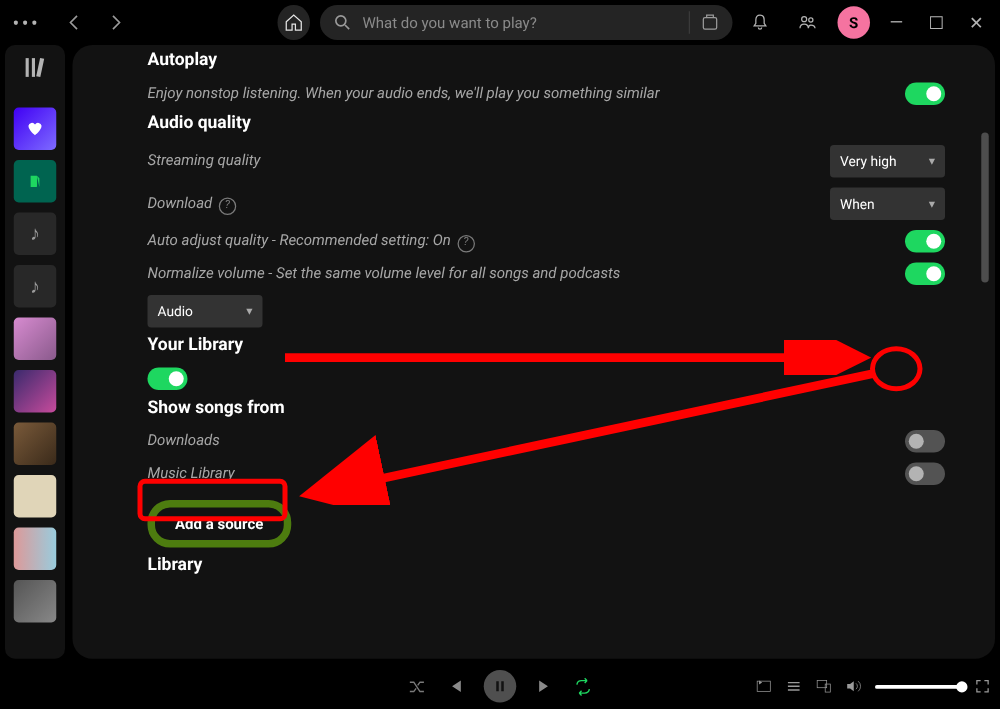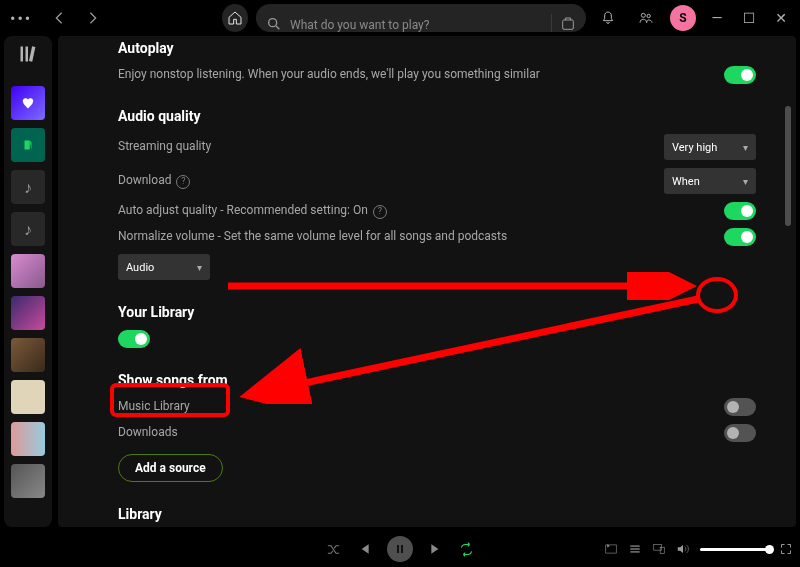--- a/index.html
+++ b/index.html
@@ -5,21 +5,21 @@
   * { box-sizing: border-box; margin: 0; padding: 0; font-family: -apple-system, BlinkMacSystemFont, "Segoe UI", Roboto, sans-serif; }
   html, body { width: 800px; height: 567px; background: #000; color: #fff; overflow: hidden; }
   .app { width: 800px; height: 567px; display: flex; flex-direction: column; background: #000; position: relative; }
 
   
   .topbar { height: 36px; display: flex; align-items: center; gap: 8px; padding: 4px 8px; }
   .icon-btn { width: 28px; height: 28px; border-radius: 50%; display: flex; align-items: center; justify-content: center; color: #b3b3b3; cursor: pointer; }
   .icon-btn.filled { background: #242424; }
   .nav-arrow { color: #9a9a9a; font-size: 18px; }
   .home-btn { background: #242424; }
-  .search-wrap { flex: 0 0 330px; height: 28px; background: #242424; border-radius: 20px; display: flex; align-items: flex-end; padding: 0 10px; gap: 8px; }
+  .search-wrap { flex: 0 0 330px; height: 28px; background: #242424; border-radius: 20px; display: flex; align-items: center; padding: 0 10px; gap: 8px; }
   .search-wrap input { flex: 1; background: transparent; border: none; outline: none; color: #fff; font-size: 12px; }
   .search-wrap input::placeholder { color: #8a8a8a; }
   .vdiv { width: 1px; height: 18px; background: #3a3a3a; }
   .topbar-right { margin-left: auto; display: flex; align-items: center; gap: 10px; }
   .avatar { width: 26px; height: 26px; border-radius: 50%; background: #f573a0; color: #000; font-weight: 700; font-size: 12px; display: flex; align-items: center; justify-content: center; }
   .winctl { color: #b3b3b3; width: 22px; text-align: center; font-size: 14px; cursor: pointer; }
   .dots { color: #b3b3b3; font-size: 16px; letter-spacing: 2px; margin-right: 6px; margin-left: 2px;}
 
   
   .main-row { flex: 1; display: flex; gap: 6px; padding: 0 4px 4px 4px; overflow: hidden; }
@@ -27,43 +27,43 @@
   
   .sidebar { width: 48px; background: #121212; border-radius: 8px; display: flex; flex-direction: column; align-items: center; padding: 8px 0; gap: 8px; overflow: hidden;}
   .lib-icon { color: #b3b3b3; }
   .sb-tile { width: 34px; height: 34px; border-radius: 4px; background: #2a2a2a; display: flex; align-items: center; justify-content: center; font-size: 16px; color: #fff; cursor: pointer; }
   .sb-tile.purple { background: linear-gradient(135deg,#4000f4,#7e6bff); }
   .sb-tile.green { background: #006450; }
   .sb-tile.grey { background: #282828; color: #9a9a9a; }
   .sb-thumb { width: 34px; height: 34px; border-radius: 4px; cursor: pointer; }
 
   
-  .content { flex: 1; background: #121212; border-radius: 4px; overflow-y: auto; padding: 4px 40px 12px 60px; position: relative; }
+  .content { flex: 1; background: #121212; border-radius: 16px; overflow-y: auto; padding: 4px 40px 12px 60px; position: relative; }
   .content::-webkit-scrollbar { width: 0; }
   .scroll-ind { position: absolute; right: 5px; top: 70px; width: 6px; height: 120px; background: #4d4d4d; border-radius: 3px; }
 
-  .section-h { font-size: 14px; font-weight: 700; margin-top: 20px; margin-bottom: 6px; color: #fff; }
+  .section-h { font-size: 14px; font-weight: 700; margin-top: 2px; margin-bottom: 6px; color: #fff; }
   .section-h.first { margin-top: 0; }
   .row { display: flex; align-items: center; padding: 4px 0; min-height: 24px; }
-  .row .label { flex: 1; font-size: 12px; color: #a7a7a7; line-height: 1.45; padding-right: 28px; }
+  .row .label { flex: 1; font-size: 12px; color: #a7a7a7; line-height: 1.45; padding-right: 28px; font-style: italic; }
   .help-ico { display:inline-flex; width:14px; height:14px; border:1px solid #7a7a7a; border-radius:50%; align-items:center; justify-content:center; font-size:9px; margin-left:5px; color:#7a7a7a;}
 
   
   .toggle { width: 32px; height: 18px; border-radius: 10px; position: relative; cursor: pointer; flex-shrink: 0; }
   .toggle .knob { position: absolute; width: 12px; height: 12px; border-radius: 50%; background: #fff; top: 3px; }
   .toggle.on { background: #1ed760; }
   .toggle.on .knob { right: 3px; }
   .toggle.off { background: #535353; }
   .toggle.off .knob { left: 3px; background: #b3b3b3; }
 
   
   .select { width: 92px; height: 26px; background: #333333; border-radius: 3px; display: flex; align-items: center; justify-content: space-between; padding: 0 8px; font-size: 11px; color: #fff; cursor: pointer; flex-shrink: 0;}
   .select .chev { color: #aaa; font-size: 10px; }
 
-  .pill-btn { display: inline-block; padding: 6px 16px; border: 1px solid #4d7c0f; border-radius: 18px; font-size: 12px; font-weight: 700; color: #fff; background: transparent; cursor: pointer; margin-top: 4px; }
+  .pill-btn { display: inline-block; padding: 6px 16px; border: 6px solid #4d7c0f; border-radius: 18px; font-size: 12px; font-weight: 700; color: #fff; background: transparent; cursor: pointer; margin-top: 4px; }
 
   
   .hl-box { position: absolute; border: 4px solid #f00; border-radius: 6px; pointer-events: none; }
   .hl-circle { position: absolute; border: 4px solid #f00; border-radius: 50%; pointer-events: none; }
   .arrow-svg { position: absolute; pointer-events: none; }
 
   
   .bottombar { height: 36px; background: #000; display: flex; align-items: center; justify-content: center; position: relative; }
   .pl-ctrls { display: flex; align-items: center; gap: 16px; }
   .pl-btn { color: #8a8a8a; font-size: 14px; cursor: pointer; }
@@ -209,28 +209,28 @@
       </div>
 
       <div class="section-h">Your Library</div>
       <div class="row" id="row-local-files">
         <div class="toggle on" id="tg-local">
             <div class="knob"></div>
           </div>
       </div>
 
       <div class="section-h">Show songs from</div>
+      <div class="row">
+        <span class="label">Downloads</span>
+        <div class="toggle off">
+            <div class="knob"></div>
+          </div>
+      </div>
       <div class="row" id="row-music-library">
         <span class="label">Music Library</span>
-        <div class="toggle off">
-            <div class="knob"></div>
-          </div>
-      </div>
-      <div class="row">
-        <span class="label">Downloads</span>
         <div class="toggle off">
             <div class="knob"></div>
           </div>
       </div>
       <div class="row">
         <button class="pill-btn" id="btn-add-source">Add a source</button>
       </div>
 
       <div class="section-h">Library</div>
 

